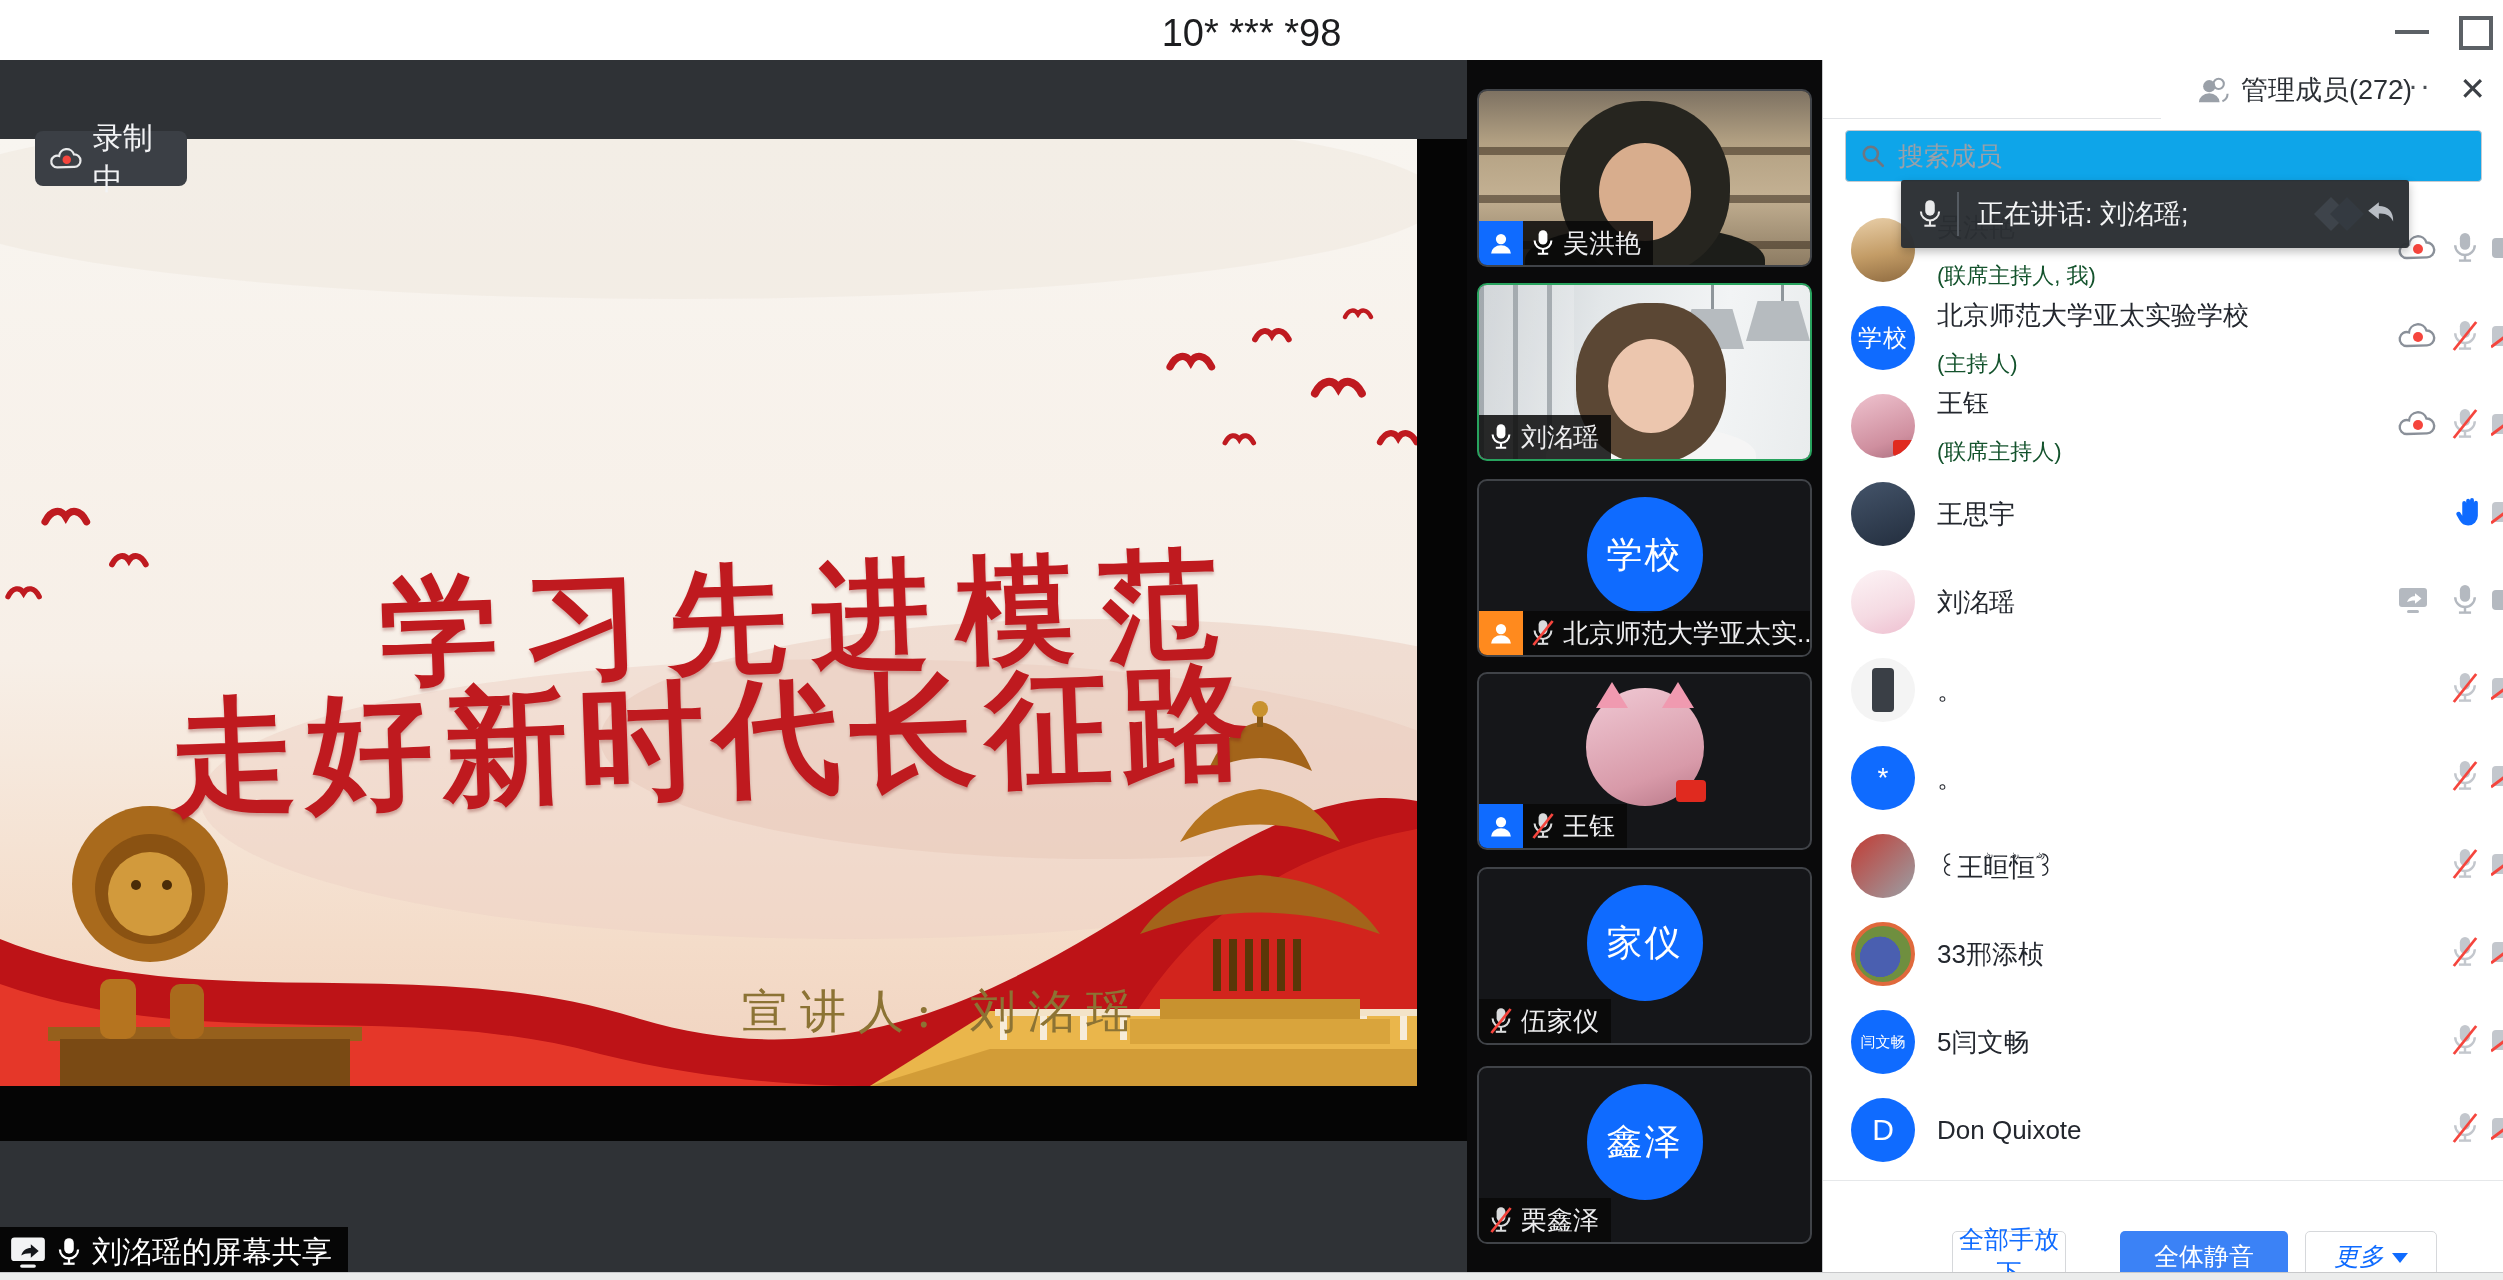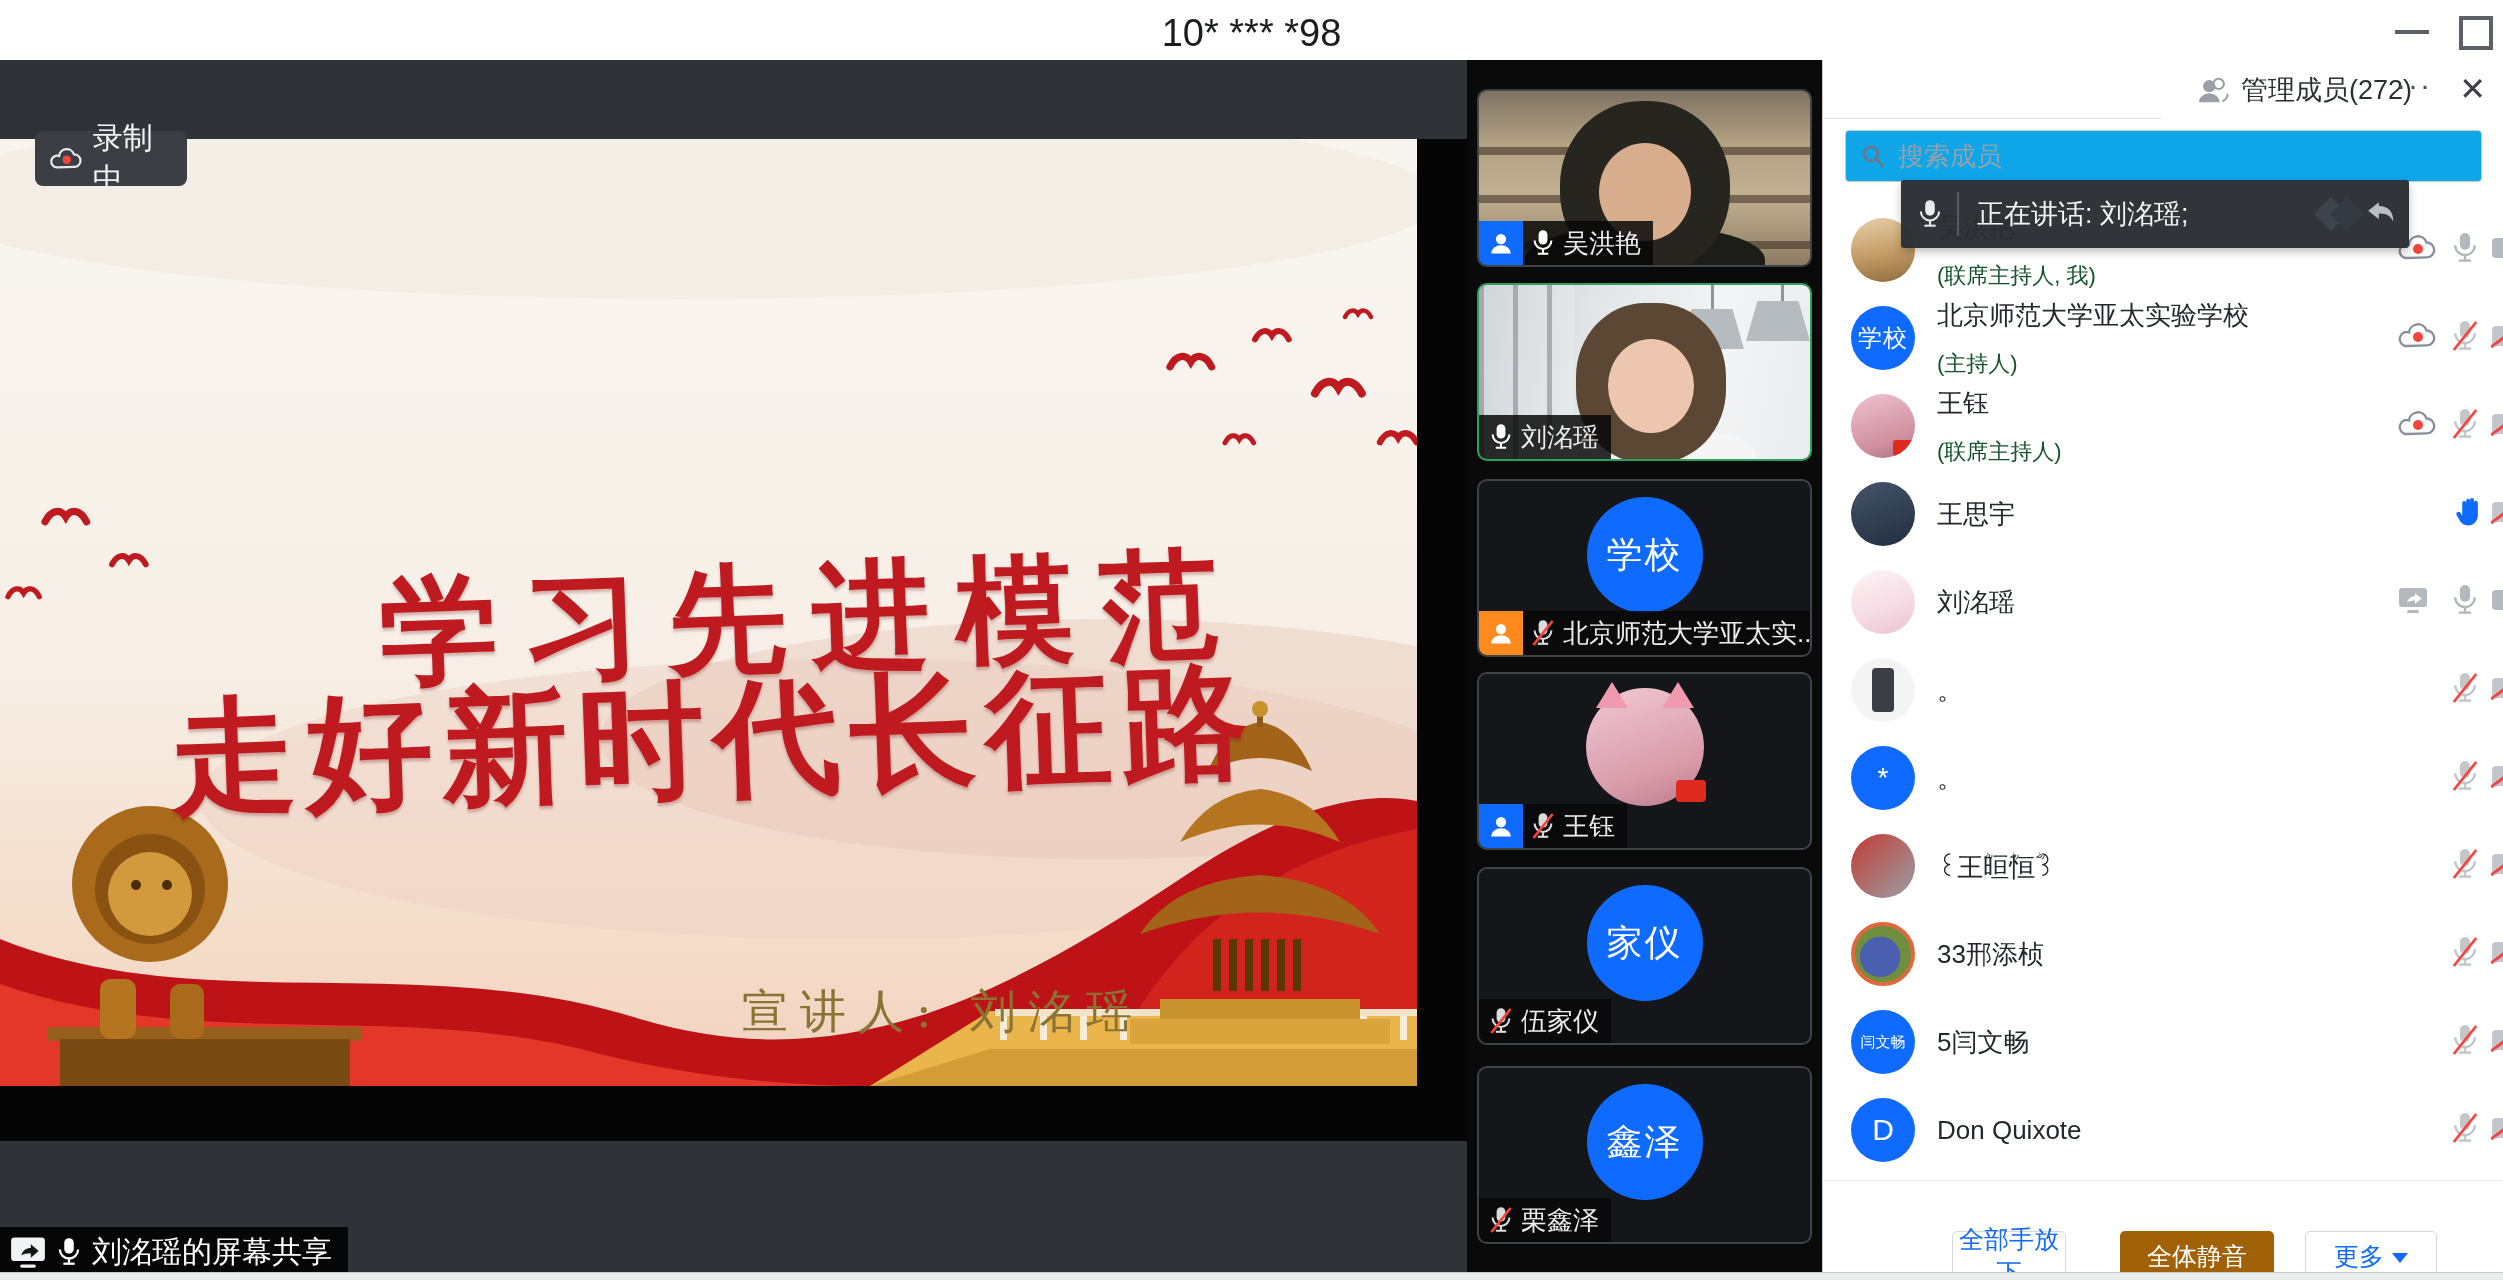--- a/index.html
+++ b/index.html
@@ -119,22 +119,22 @@
   .avtext-xs{font-size:15px;font-family:"DejaVu Serif",serif;}
   .avtext-star{font-size:28px;}
   .avtext-d{font-size:30px;}
 
   #footer-div{position:absolute;left:0;top:1120px;width:681px;height:1px;background:#e6e8ea;}
   #footer{position:absolute;left:0;top:1123px;width:681px;height:52px;margin-top:48px;}
   .fbtn{position:absolute;height:50px;border-radius:5px;font-size:25px;display:flex;align-items:center;
         justify-content:center;cursor:pointer;font-family:inherit;}
   .fbtn.ghost{background:#fff;border:1px solid #d6d8db;color:#0f6bff;}
   #fbtn1{left:129px;width:114px;}
-  #fbtn2{left:297px;width:154px;background:#a16207;color:#fff;border:none;}
-  #fbtn3{left:482px;width:132px;gap:8px;}
+  #fbtn2{left:297px;width:168px;background:#3b82f6;color:#fff;border:none;}
+  #fbtn3{left:482px;width:132px;gap:8px;font-style:italic;}
   .caret{width:0;height:0;border-left:8px solid transparent;border-right:8px solid transparent;border-top:10px solid #0f6bff;margin-top:3px;}
 
   #bottomstrip{position:absolute;left:0;top:1272px;width:2503px;height:8px;background:#ebecec;border-top:1px solid #c8c9cb;}
 </style>
 </head>
 <body>
 
 <div id="app">
 
   <div id="titlebar">

